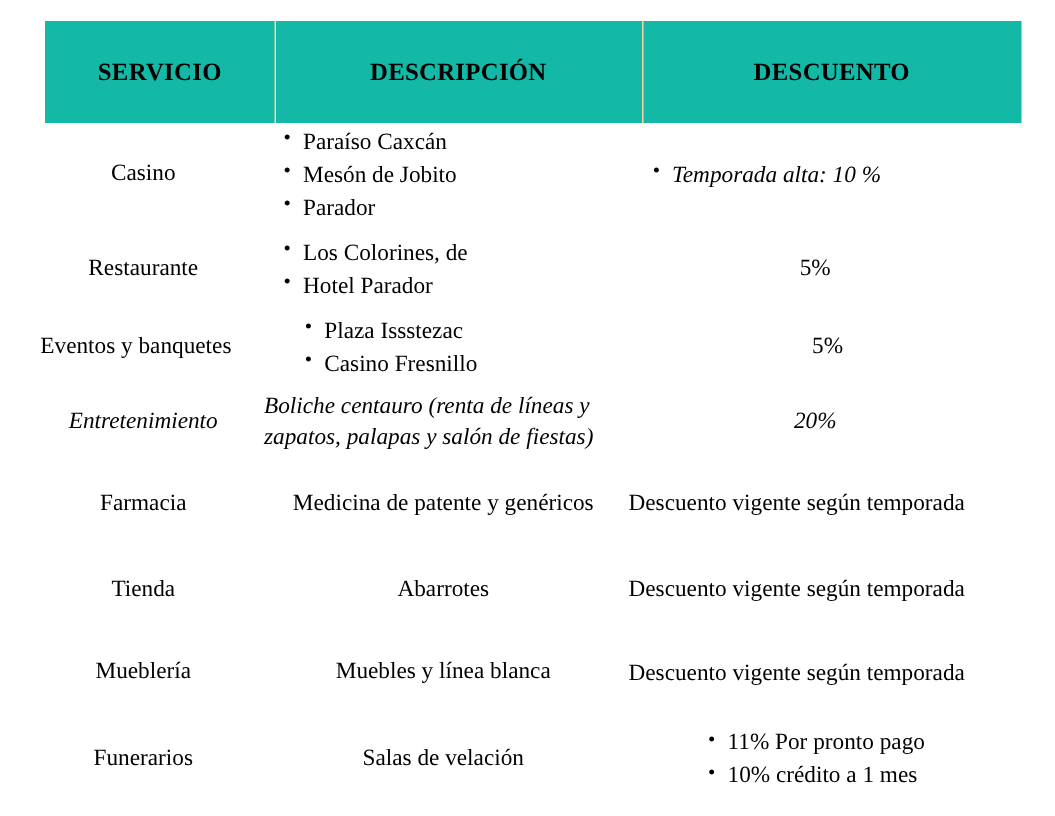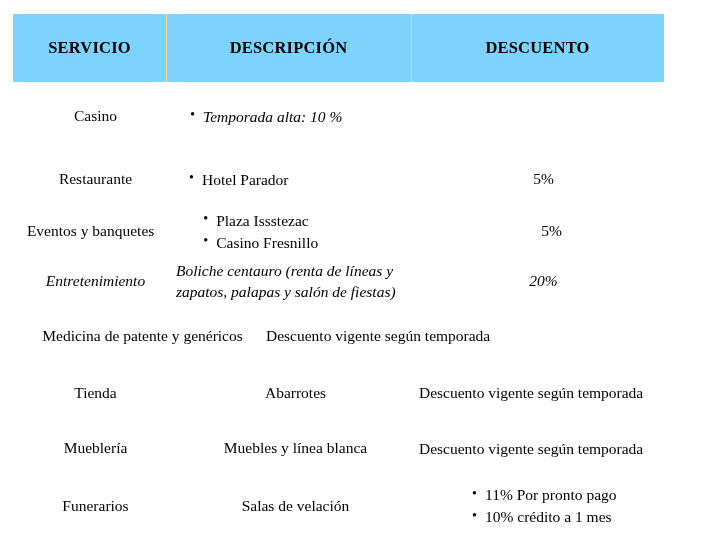--- a/index.html
+++ b/index.html
@@ -19,25 +19,25 @@
   .sheet {
     position: relative;
     width: 703px;
     height: 544px;
     background: #ffffff;
   }
 
   
   .table-header {
     position: absolute;
-    left: 13px;
+    left: 30px;
     top: 14px;
     width: 651px;
     height: 68px;
-    background: #7dd3fc;
+    background: #14b8a6;
     display: flex;
     align-items: center;
   }
   .th {
     height: 100%;
     display: flex;
     align-items: center;
     justify-content: center;
     font-weight: bold;
     font-size: 16.5px;
@@ -161,31 +161,39 @@
     <div class="th-divider d2"></div>
     <div class="th th-descuento">
       <span>DESCUENTO</span>
     </div>
   </div>
 
   <div class="tbody">
 
     <div class="row row-hoteles">
       <div class="cell c-servicio">Casino</div>
+      <div class="cell c-descripcion">
+        <ul class="bullets indent-desc">
+          <li>Paraíso Caxcán</li>
+          <li>Mesón de Jobito</li>
+          <li>Parador</li>
+        </ul>
+      </div>
       <div class="cell c-descuento">
         <ul class="bullets indent-disc">
           <li>Temporada alta: 10 %</li>
         </ul>
       </div>
     </div>
 
     <div class="row row-restaurante">
       <div class="cell c-servicio">Restaurante</div>
       <div class="cell c-descripcion">
         <ul class="bullets indent-desc">
+          <li>Los Colorines, de</li>
           <li>Hotel Parador</li>
         </ul>
       </div>
       <div class="cell c-descuento center">5%</div>
     </div>
 
     <div class="row row-eventos">
       <div class="cell c-servicio">Eventos y banquetes</div>
       <div class="cell c-descripcion">
         <ul class="bullets indent-desc2">
@@ -196,20 +204,21 @@
       <div class="cell c-descuento center">5%</div>
     </div>
 
     <div class="row row-entretenimiento">
       <div class="cell c-servicio">Entretenimiento</div>
       <div class="cell c-descripcion left plain-2line wrap">Boliche centauro (renta de líneas y zapatos, palapas y salón de fiestas)</div>
       <div class="cell c-descuento center">20%</div>
     </div>
 
     <div class="row row-farmacia">
+      <div class="cell c-servicio">Farmacia</div>
       <div class="cell c-descripcion center wrap">Medicina de patente y genéricos</div>
       <div class="cell c-descuento left plain-2line wrap">Descuento vigente según temporada</div>
     </div>
 
     <div class="row row-tienda">
       <div class="cell c-servicio">Tienda</div>
       <div class="cell c-descripcion center wrap">Abarrotes</div>
       <div class="cell c-descuento left plain-2line wrap">Descuento vigente según temporada</div>
     </div>
 

